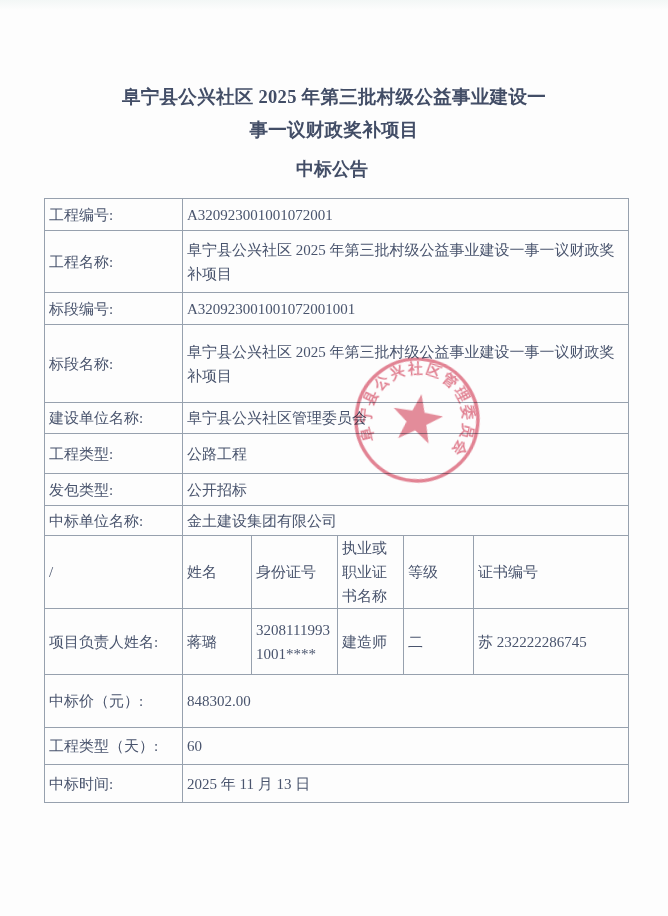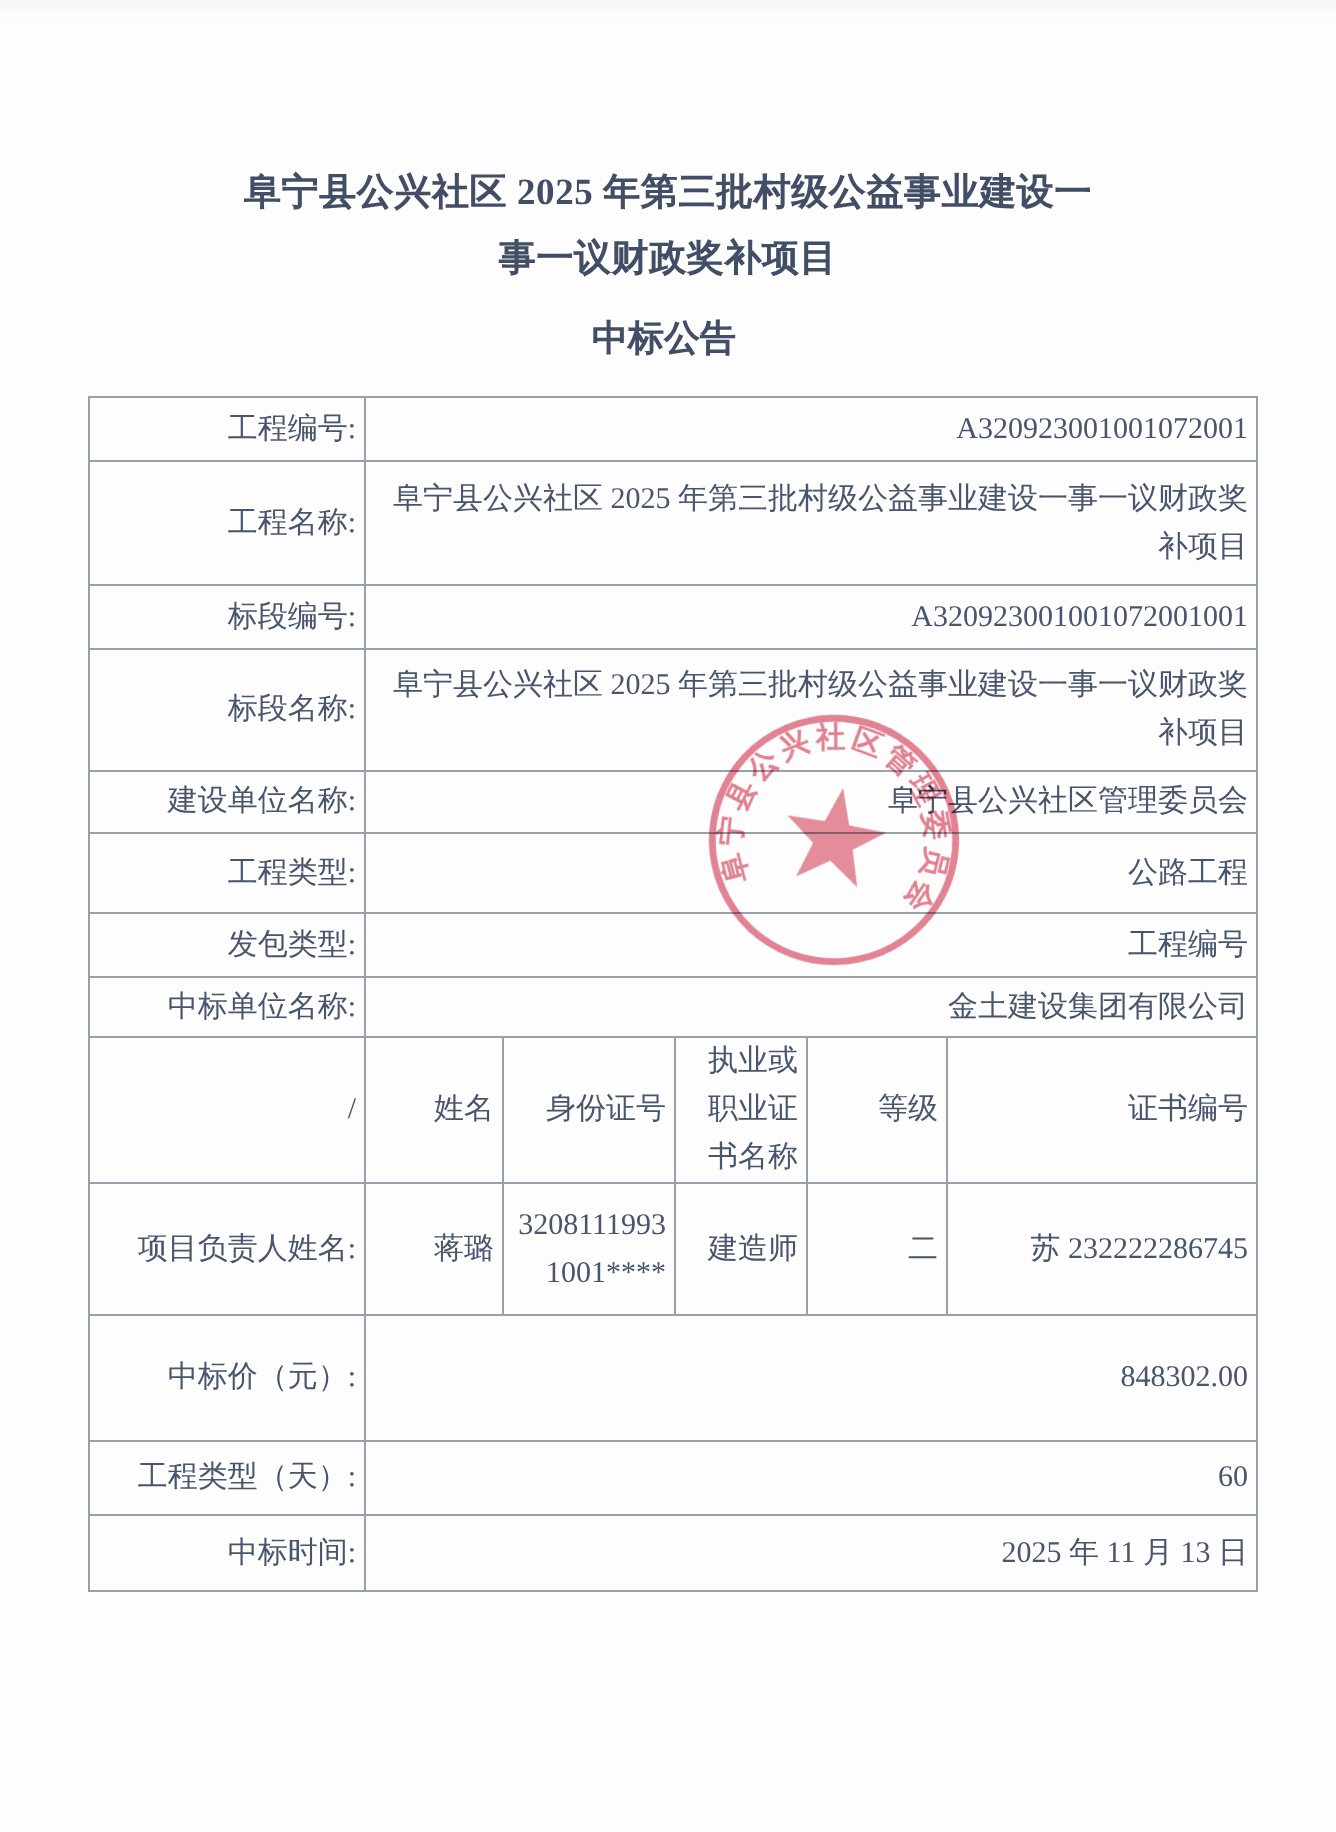--- a/index.html
+++ b/index.html
@@ -22,31 +22,31 @@
   .subtitle{
     position:absolute;top:156px;left:0;width:664px;height:26px;
     text-align:center;font-size:18px;font-weight:bold;line-height:26px;color:#424d66;
   }
   table.info{
     position:absolute;top:198px;left:44px;
     width:584px;border-collapse:collapse;table-layout:fixed;
   }
   table.info td{
     border:1px solid #97a1ae;
-    text-align:right;vertical-align:middle;
+    text-align:left;vertical-align:middle;
     font-size:15px;line-height:24px;color:#49546d;
     padding:0 4px;overflow:hidden;
   }
   td.lbl{font-size:14.5px;color:#434e64;padding:0 2px;}
   td.pad-wide{padding:0 13px;line-height:27px;}
   td.tight{padding:0 6px;line-height:19px;}
   td.idcell{padding:0 8px;text-align:left;word-break:break-all;line-height:21px;margin-left:12px;}
-  tr.h32{height:32px;} tr.h62{height:62px;} tr.h61{height:61px;}
+  tr.h32{height:32px;} tr.h62{height:62px;} tr.h61{height:78px;}
   tr.h31{height:31px;} tr.h40{height:40px;} tr.h39{height:30px;margin-top:48px;}
-  tr.h63{height:63px;} tr.h66{height:66px;} tr.h53{height:63px;padding-left:12px;}
+  tr.h63{height:63px;} tr.h66{height:66px;} tr.h53{height:53px;padding-left:12px;}
   tr.h37{height:37px;} tr.h49{height:38px;}
   .seal{
     position:absolute;left:346px;top:349px;width:142px;height:142px;
     transform:rotate(10deg);
     mix-blend-mode:multiply;opacity:0.82;
     filter:blur(0.3px);
     pointer-events:none;
   }
 </style>
 </head>
@@ -86,21 +86,21 @@
       <tr class="h31">
         <td class="lbl">建设单位名称:</td>
         <td colspan="5">阜宁县公兴社区管理委员会</td>
       </tr>
       <tr class="h40">
         <td class="lbl">工程类型:</td>
         <td colspan="5">公路工程</td>
       </tr>
       <tr class="h32">
         <td class="lbl">发包类型:</td>
-        <td colspan="5">工程编号</td>
+        <td colspan="5">公开招标</td>
       </tr>
       <tr class="h39">
         <td class="lbl">中标单位名称:</td>
         <td colspan="5">金土建设集团有限公司</td>
       </tr>
       <tr class="h63">
         <td class="lbl">/</td>
         <td>姓名</td>
         <td>身份证号</td>
         <td class="tight">执业或职业证书名称</td>

